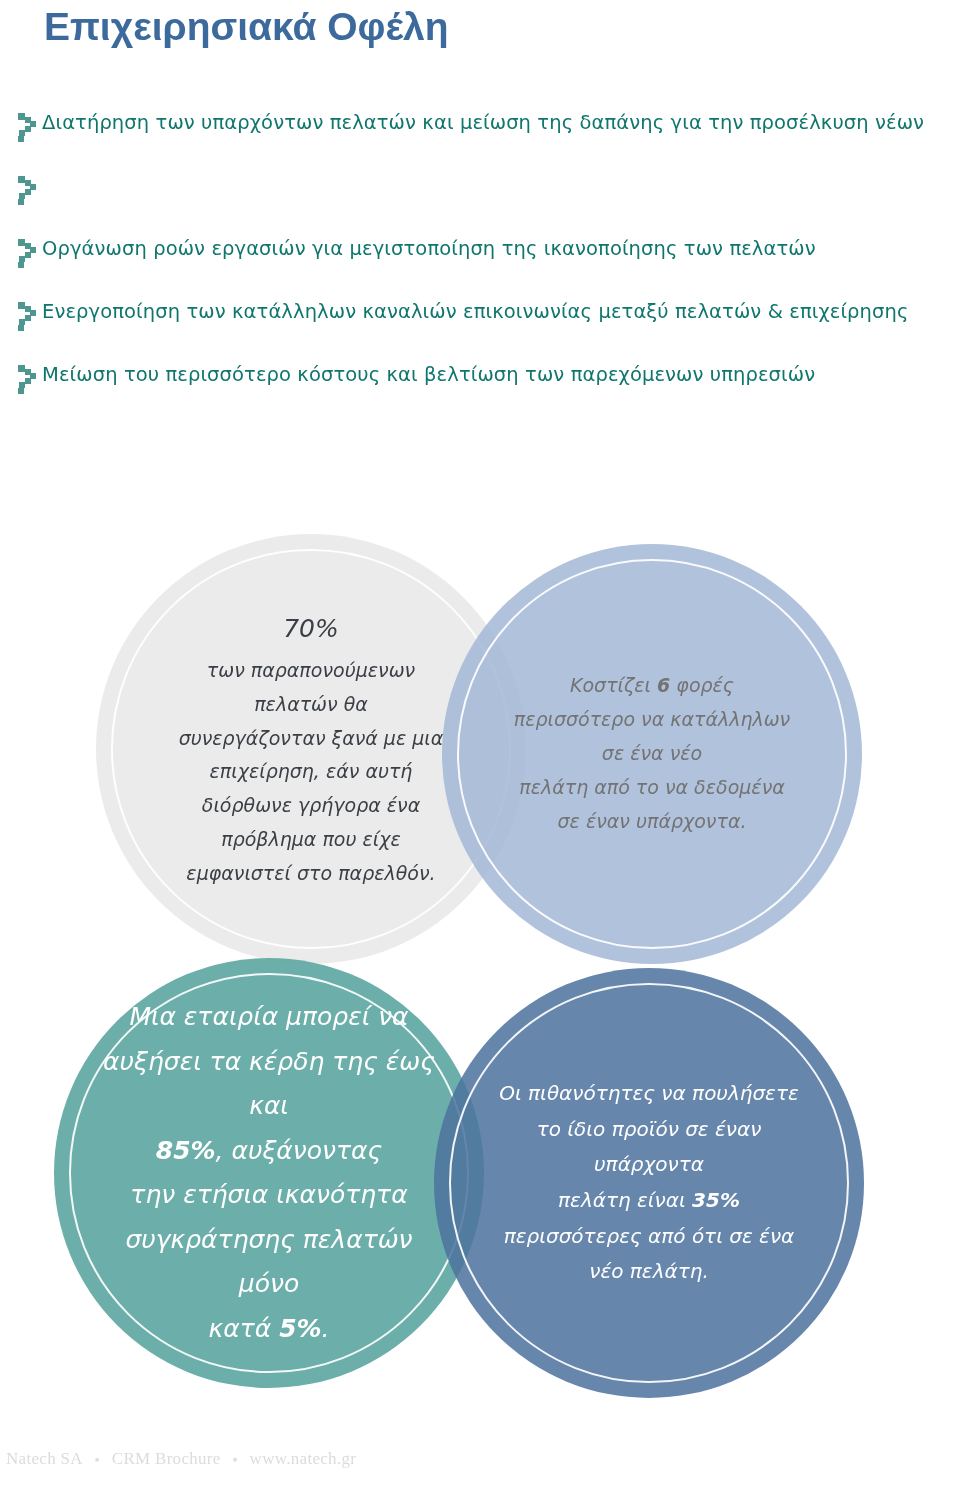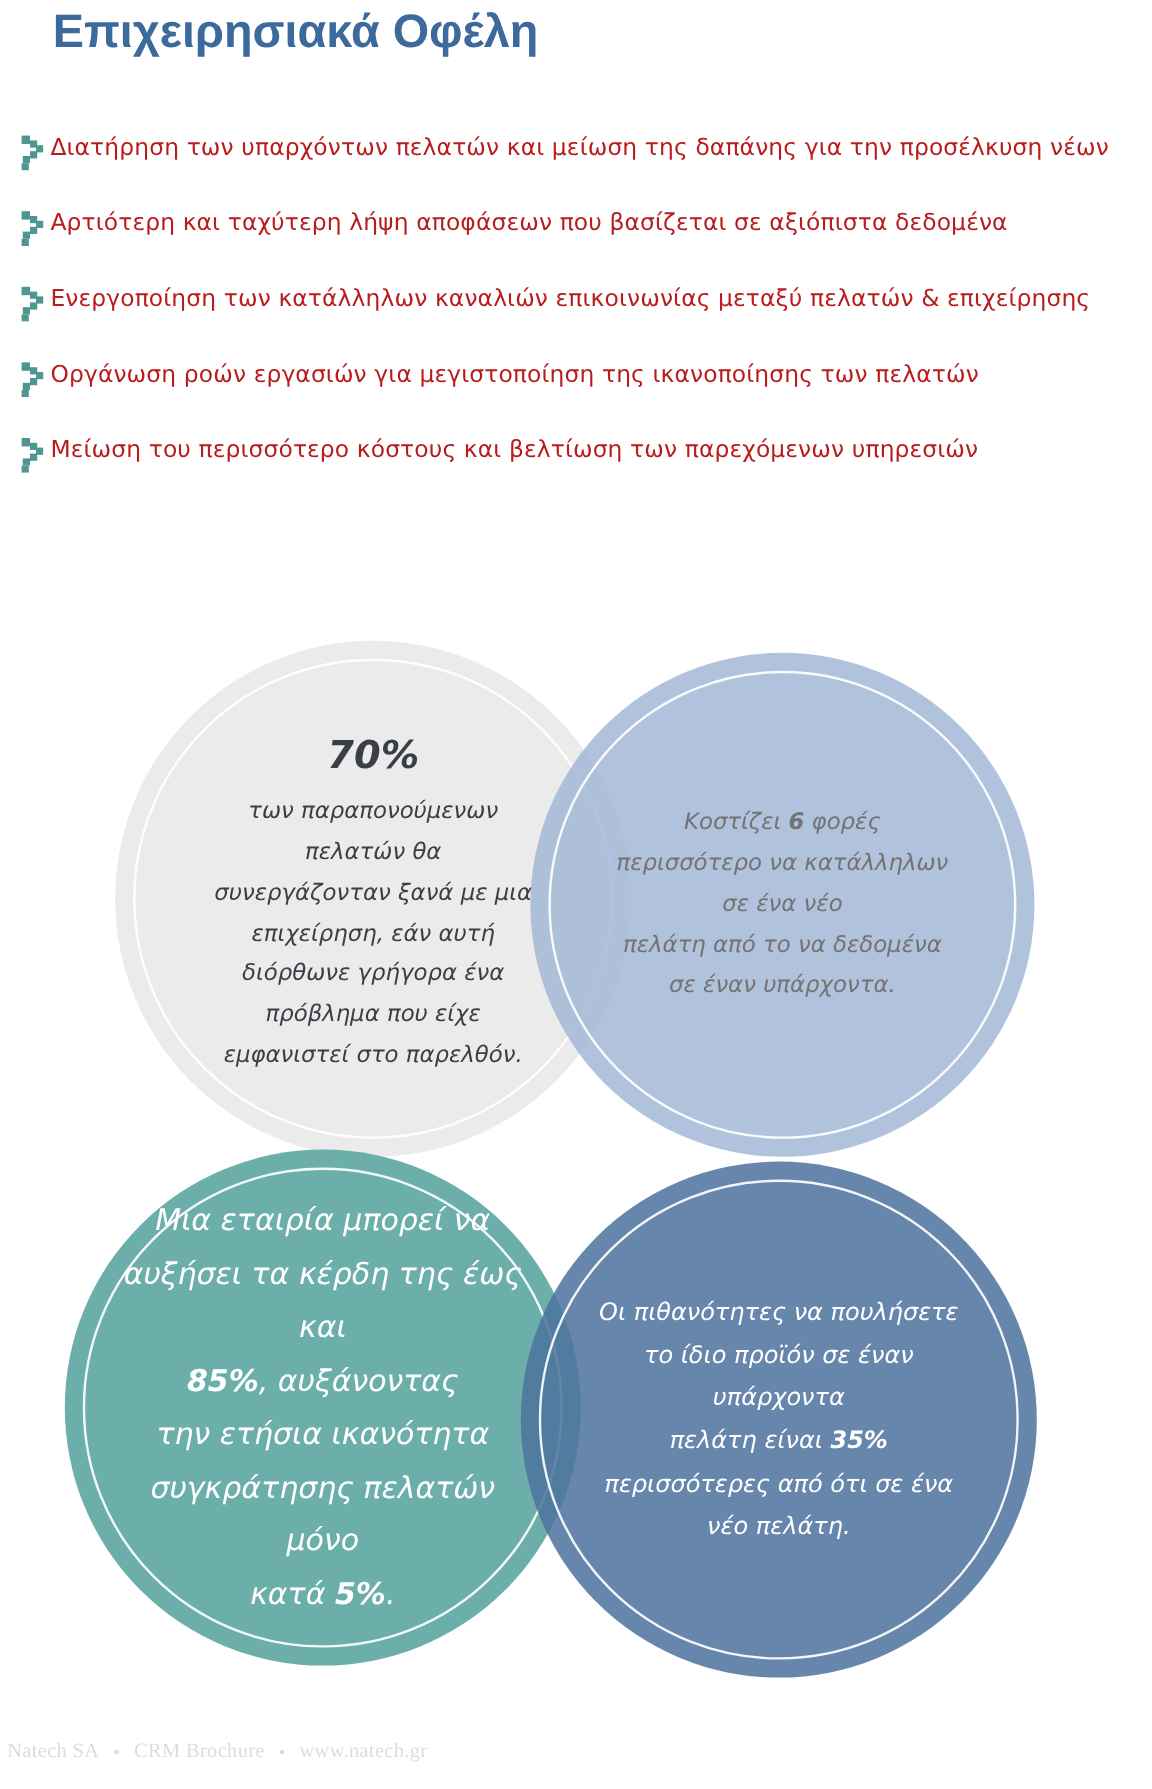--- a/index.html
+++ b/index.html
@@ -53,21 +53,21 @@
     width: 26px;
     height: 30px;
     flex: 0 0 26px;
     margin-top: 4px;
     margin-left: 4px;
   }
   .bullet-icon svg { display: block; }
 
   .bullet-text {
     font-size: 19.5px;
-    color: #b91c1c;
+    color: #0f766e;
     line-height: 30px;
     font-family: "DejaVu Sans", sans-serif;
     font-weight: 400;
     letter-spacing: 0.1px;
     white-space: nowrap;
   }
 
   
   .circles {
     position: absolute;
@@ -128,22 +128,22 @@
     background: rgba(78,114,158,0.86);
   }
 
   #circle-1 .content { font-size: 19px; color: #3a3f45; }
   #circle-2 .content { font-size: 19px; color: #737373; width: 80%; }
   #circle-3 .content { font-size: 25px; color: #ffffff; width: 80%; }
   #circle-4 .content { font-size: 20px; color: #ffffff; width: 82%; }
 
   .stat-big {
     display: block;
-    font-size: 32px;
-    font-weight: bold;
+    font-size: 25px;
+    font-weight: normal;
     font-style: italic;
     margin-bottom: 2px;
   }
 
   .stat-inline {
     font-weight: bold;
     font-style: italic;
   }
 
   
@@ -186,49 +186,48 @@
       <span class="bullet-icon">
         <svg width="26" height="30" viewBox="0 0 26 30">
           <rect x="2" y="1" width="7" height="7" fill="#4e9690"></rect>
           <rect x="9" y="5" width="6" height="6" fill="#4e9690"></rect>
           <rect x="14" y="9" width="6" height="6" fill="#4e9690"></rect>
           <rect x="9" y="14" width="6" height="6" fill="#4e9690"></rect>
           <rect x="3" y="18" width="6" height="6" fill="#4e9690"></rect>
           <rect x="2" y="24" width="6" height="6" fill="#4e9690"></rect>
         </svg>
       </span>
-      <span class="bullet-text">Αρτιότερη και ταχύτερη λήψη αποφάσεων που βασίζεται σε αξιόπιστα δεδομένα</span>
+    </div>
+
+    <div class="bullet-row">
+      <span class="bullet-icon">
+        <svg width="26" height="30" viewBox="0 0 26 30">
+          <rect x="2" y="1" width="7" height="7" fill="#4e9690"></rect>
+          <rect x="9" y="5" width="6" height="6" fill="#4e9690"></rect>
+          <rect x="14" y="9" width="6" height="6" fill="#4e9690"></rect>
+          <rect x="9" y="14" width="6" height="6" fill="#4e9690"></rect>
+          <rect x="3" y="18" width="6" height="6" fill="#4e9690"></rect>
+          <rect x="2" y="24" width="6" height="6" fill="#4e9690"></rect>
+        </svg>
+      </span>
+      <span class="bullet-text">Οργάνωση ροών εργασιών για μεγιστοποίηση της ικανοποίησης των πελατών</span>
     </div>
 
     <div class="bullet-row">
       <span class="bullet-icon">
         <svg width="26" height="30" viewBox="0 0 26 30">
           <rect x="2" y="1" width="7" height="7" fill="#4e9690"></rect>
           <rect x="9" y="5" width="6" height="6" fill="#4e9690"></rect>
           <rect x="14" y="9" width="6" height="6" fill="#4e9690"></rect>
           <rect x="9" y="14" width="6" height="6" fill="#4e9690"></rect>
           <rect x="3" y="18" width="6" height="6" fill="#4e9690"></rect>
           <rect x="2" y="24" width="6" height="6" fill="#4e9690"></rect>
         </svg>
       </span>
       <span class="bullet-text">Ενεργοποίηση των κατάλληλων καναλιών επικοινωνίας  μεταξύ πελατών &amp; επιχείρησης</span>
-    </div>
-
-    <div class="bullet-row">
-      <span class="bullet-icon">
-        <svg width="26" height="30" viewBox="0 0 26 30">
-          <rect x="2" y="1" width="7" height="7" fill="#4e9690"></rect>
-          <rect x="9" y="5" width="6" height="6" fill="#4e9690"></rect>
-          <rect x="14" y="9" width="6" height="6" fill="#4e9690"></rect>
-          <rect x="9" y="14" width="6" height="6" fill="#4e9690"></rect>
-          <rect x="3" y="18" width="6" height="6" fill="#4e9690"></rect>
-          <rect x="2" y="24" width="6" height="6" fill="#4e9690"></rect>
-        </svg>
-      </span>
-      <span class="bullet-text">Οργάνωση ροών εργασιών για μεγιστοποίηση της ικανοποίησης των πελατών</span>
     </div>
 
     <div class="bullet-row">
       <span class="bullet-icon">
         <svg width="26" height="30" viewBox="0 0 26 30">
           <rect x="2" y="1" width="7" height="7" fill="#4e9690"></rect>
           <rect x="9" y="5" width="6" height="6" fill="#4e9690"></rect>
           <rect x="14" y="9" width="6" height="6" fill="#4e9690"></rect>
           <rect x="9" y="14" width="6" height="6" fill="#4e9690"></rect>
           <rect x="3" y="18" width="6" height="6" fill="#4e9690"></rect>

